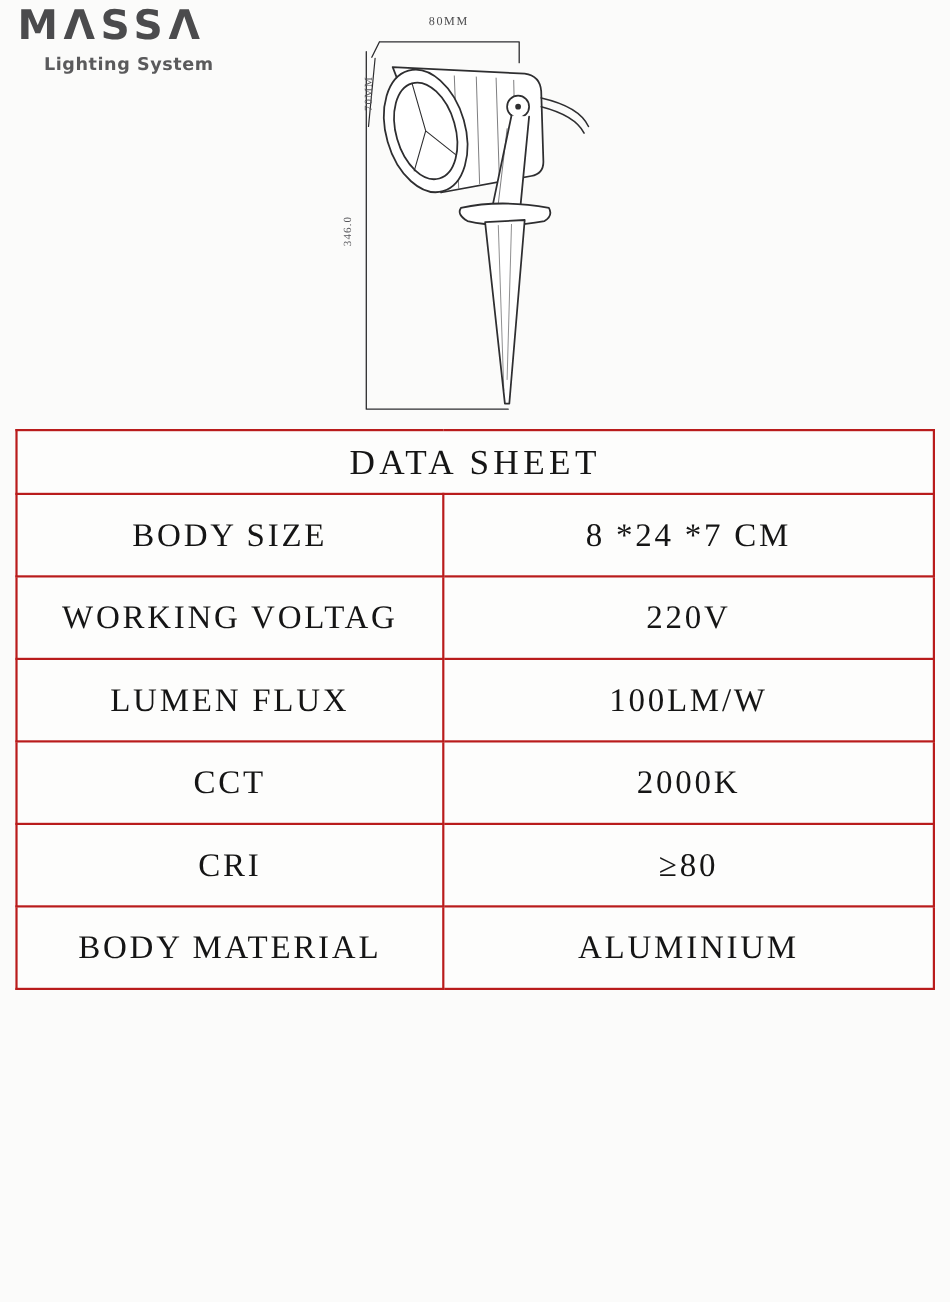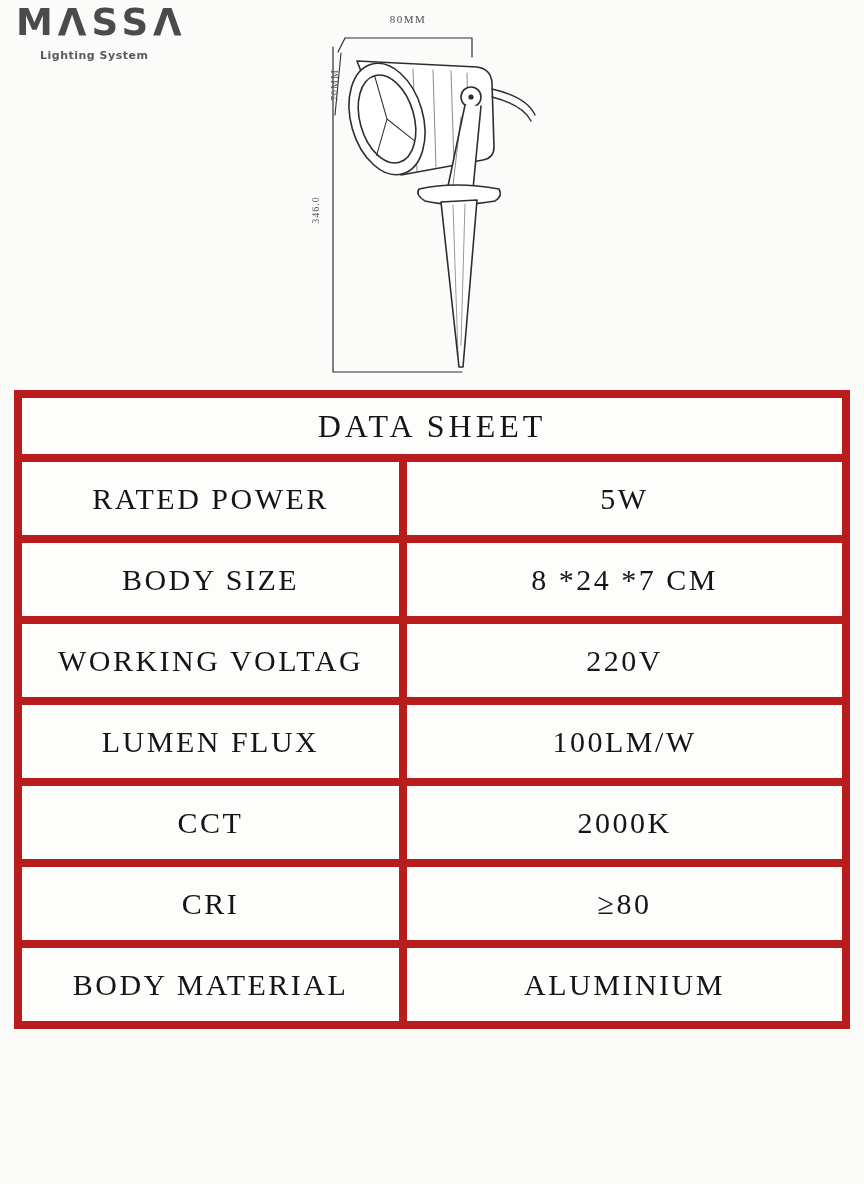--- a/index.html
+++ b/index.html
@@ -18,21 +18,21 @@
     font-family: "DejaVu Sans", "Liberation Sans", sans-serif;
     font-weight: 800;
     font-size: 37px;
     letter-spacing: 5px;
     color: #4b4b4d;
     line-height: 1;
   }
   .logo-sub {
     font-family: "DejaVu Sans", "Liberation Sans", sans-serif;
     font-weight: 700;
-    font-size: 11px;
+    font-size: 16px;
     letter-spacing: 0.5px;
     color: #5a5a5c;
     margin: 8px 0 0 24px;
   }
 
   
   .drawing { position: absolute; left: 295px; top: 5px; width: 255px; height: 380px; }
   .drawing svg { display: block; }
   .dim-text {
     font-family: "Liberation Serif", serif;
@@ -43,21 +43,21 @@
   .dim-text-sm { font-size: 10px; letter-spacing: 1px; fill: #56565a; }
 
   
   .sheet {
     position: absolute; left: 14px; top: 390px;
     width: 836px;
     border-collapse: collapse;
     table-layout: fixed;
   }
   .sheet th, .sheet td {
-    border: 8px solid #b91c1c;
+    border: 2px solid #b91c1c;
     background: #fdfdfc;
     text-align: center;
     vertical-align: middle;
     font-family: "Liberation Serif", "DejaVu Serif", serif;
     color: #151515;
   }
   .sheet th {
     height: 54px;
     font-size: 32px;
     font-weight: 400;
@@ -125,24 +125,20 @@
     <colgroup>
         <col class="c-label">
         <col class="c-value">
       </colgroup>
     <thead>
       <tr>
         <th colspan="2">DATA SHEET</th>
       </tr>
     </thead>
     <tbody>
-    <tr>
-      <td>RATED POWER</td>
-      <td>5W</td>
-    </tr>
 
     <tr>
       <td>BODY SIZE</td>
       <td>8 *24 *7  CM</td>
     </tr>
 
     <tr>
       <td>WORKING VOLTAG</td>
       <td>220V</td>
     </tr>

